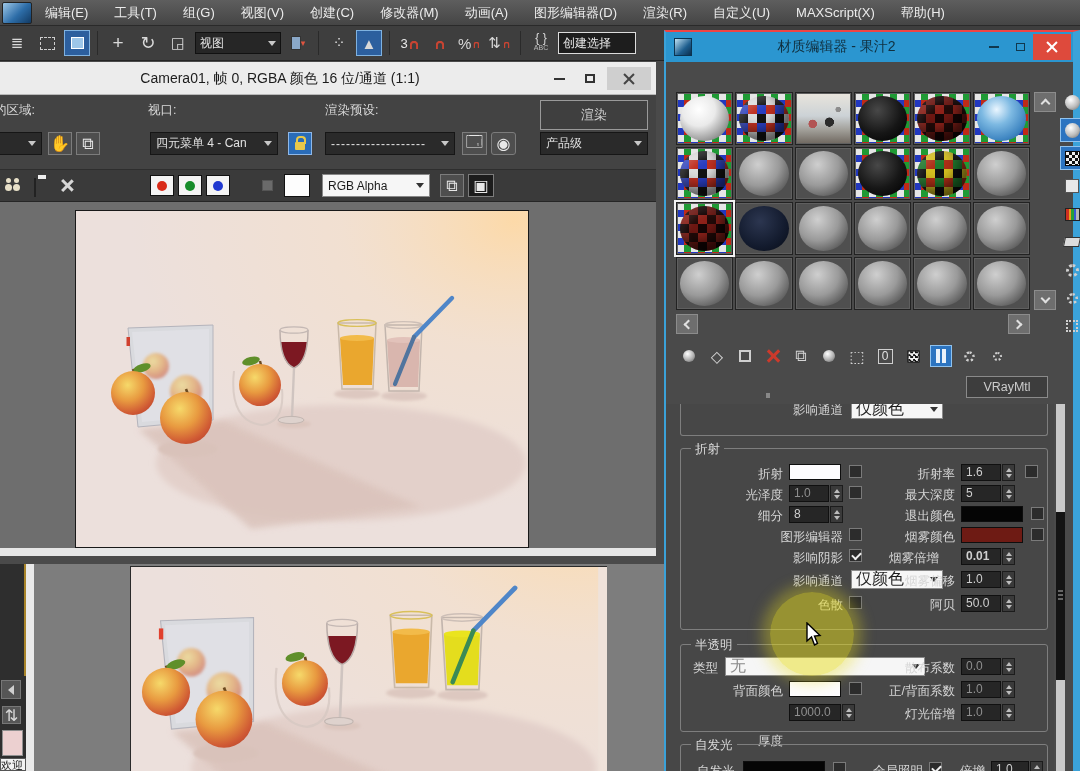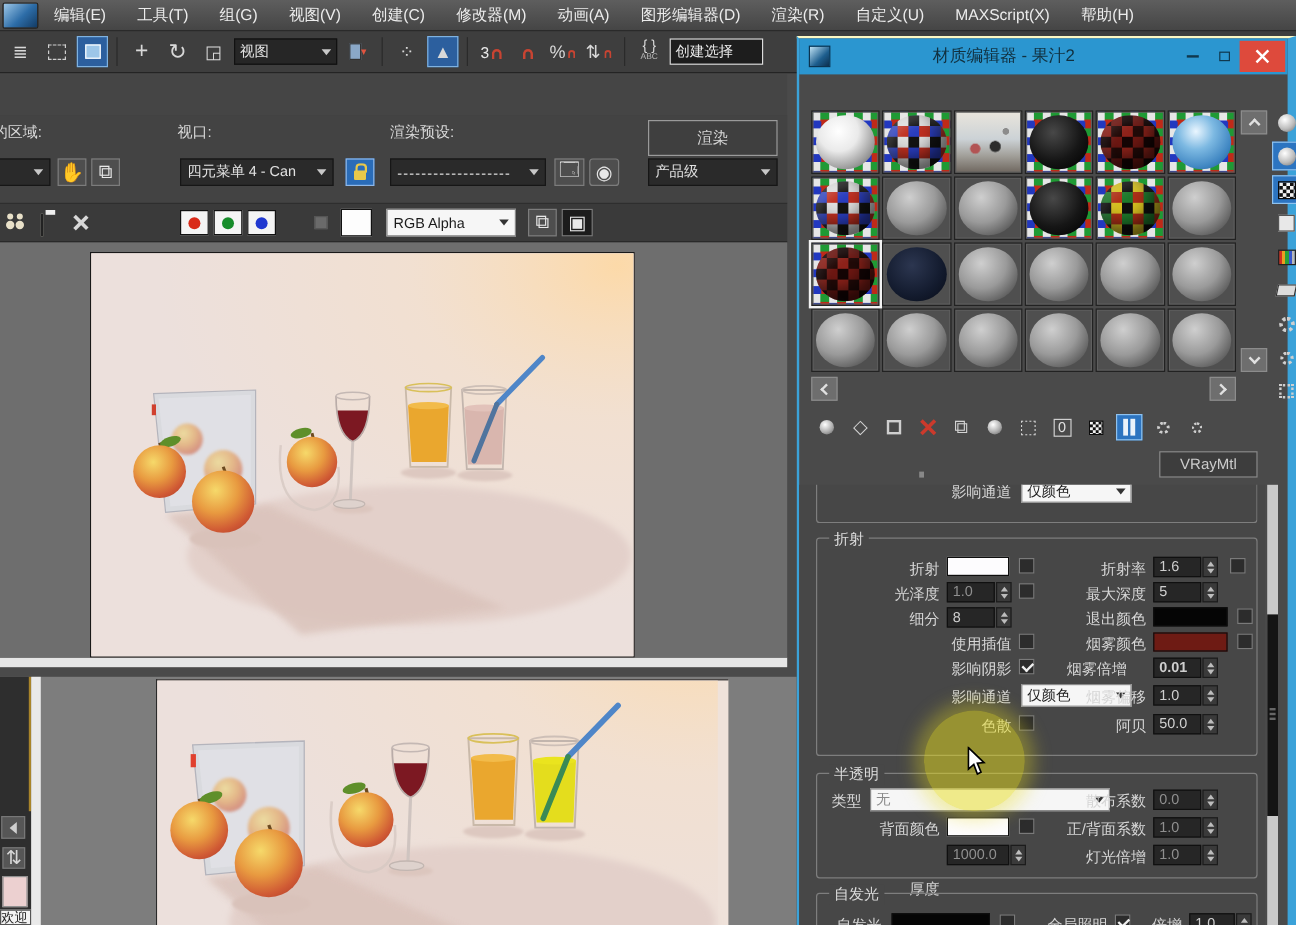--- a/index.html
+++ b/index.html
@@ -98,21 +98,21 @@
     border-right:6px solid #cfcfcf; }
   #pink-swatch { position:absolute; left:2px; top:166px; width:21px; height:26px; background:#ecd0d0; border:1px solid #909090; }
   #welcome-tag { position:absolute; left:0px; top:194px; width:26px; height:13px; background:#f2f2f2;
     color:#222; font-size:11px; line-height:13px; overflow:hidden; white-space:nowrap; border:1px solid #555; }
   #white-strip { left:26px; top:0; width:8px; height:207px; background:#e9e9e9; }
   #bottom-image { left:130px; top:2px; width:477px; height:205px; overflow:hidden;
     border-left:1px solid #2a2a2a; border-top:1px solid #2a2a2a; background:#efe2da; }
 
   
   #me-window { left:664px; top:30px; width:416px; height:741px; background:#4a4a4a;
-    border-left:2px solid #3ba2d9; border-top:2px solid #fef9c3; border-right:7px solid #3ba2d9; z-index:6; }
+    border-left:2px solid #3ba2d9; border-top:2px solid #ef4444; border-right:7px solid #3ba2d9; z-index:6; }
   #me-titlebar { left:0; top:0; width:407px; height:30px; background:#2b96d0; display:flex; align-items:center; }
   #me-appicon { width:18px; height:18px; margin-left:8px;
     background:linear-gradient(135deg,#bfe2f4 0%,#1d5e8e 60%,#0c2f4e 100%); border:1px solid #0b3350; }
   #me-title { flex:1; text-align:center; color:#11303f; font-size:14px; }
   .me-winbtn { width:26px; height:22px; display:flex; align-items:center; justify-content:center; flex:0 0 auto; }
   .me-close { width:38px; height:26px; background:#de4a3c; margin-right:2px; }
   .glyph-close-w::before,.glyph-close-w::after { background:#fff; }
   .glyph-min-b { width:10px; height:2px; background:#10384e; }
   .glyph-max-b { width:9px; height:8px; border:1.5px solid #10384e; }
 
@@ -198,21 +198,21 @@
   .dim { color:#8f8f8f; }
   .spin { position:absolute; width:13px; height:17px; background:#3a3a3a; border:1px solid #1c1c1c;
     display:flex; flex-direction:column; align-items:center; justify-content:center; gap:2px; }
   .spin i { display:block; width:0; height:0; border-left:3.5px solid transparent; border-right:3.5px solid transparent; }
   .spin .su { border-bottom:4px solid #bdbdbd; } .spin .sd { border-top:4px solid #bdbdbd; }
   .cbox { position:absolute; width:13px; height:13px; background:#2c2c2c; border:1px solid #7a7a7a; }
   .cbox.checked::after { content:""; position:absolute; left:2px; top:2px; width:7px; height:4px;
     border-left:2px solid #f0f0f0; border-bottom:2px solid #f0f0f0; transform:rotate(-45deg); }
   .cswatch { position:absolute; height:16px; border:1px solid #0e0e0e; }
   .ddlight { position:absolute; height:19px; background:#f6f6f6; border:1px solid #8a8a8a;
-    color:#1d1d1d; font-size:12px; display:flex; align-items:center; justify-content:space-between; padding:0 4px; }
+    color:#1d1d1d; font-size:16px; display:flex; align-items:center; justify-content:space-between; padding:0 4px; }
 
   
   #me-scroll { left:390px; top:372px; width:9px; height:369px; background:#c9c9c9; }
   #me-scroll .thumb { position:absolute; left:0; top:108px; width:9px; height:168px; background:#141414; }
   #me-scroll .grip { position:absolute; left:2px; top:78px; width:5px; height:1.5px; background:#666;
     box-shadow:0 4px #666, 0 8px #666; }
 
   
   #yellow-highlight { left:770px; top:592px; width:84px; height:84px; border-radius:50%;
     background:rgba(232,222,30,.5); box-shadow:0 0 14px 8px rgba(232,222,30,.35); z-index:9; pointer-events:none; }
@@ -277,20 +277,32 @@
     <div class="tbico">⇅<span class="magnet" style="transform:scale(.55);"></span></div>
     <div class="tb-sep"></div>
     <div class="tbico" style="flex-direction:column;line-height:10px;">
       <span style="font-size:12px;">{ }</span>
       <span style="font-size:7px;color:#bbb;">ABC</span>
     </div>
     <div class="selset-field">创建选择</div>
   </div>
 
   <div id="cam-window" class="abs">
+    <div id="cam-titlebar" class="abs">
+      <div id="cam-title" class="abs">Camera01, 帧 0, RGBA 颜色 16 位/通道 (1:1)</div>
+      <div class="winbtn abs" style="left:545px;">
+          <span class="glyph-min"></span>
+        </div>
+      <div class="winbtn abs" style="left:576px;">
+          <span class="glyph-max"></span>
+        </div>
+      <div class="winbtn abs" style="left:607px;width:44px;background:#cfcfcf;">
+          <span class="glyph-close"></span>
+        </div>
+    </div>
 
     <div id="cam-controls" class="abs">
       <div class="ctl-label abs" style="left:-6px;top:6px;">的区域:</div>
       <div class="fld-dark abs" style="left:-44px;top:36px;width:86px;">
           <span></span>
           <span class="dd-arrow"></span>
         </div>
       <div class="icobtn abs" style="left:48px;top:36px;width:24px;height:23px;">✋</div>
       <div class="icobtn abs" style="left:76px;top:36px;width:24px;height:23px;">⧉</div>
 
@@ -664,21 +676,21 @@
         <span class="plabel r-align" style="left:30px;top:59px;width:72px;">细分</span>
         <div class="pfield" style="left:108px;top:57px;width:40px;">8</div>
         <div class="spin" style="left:149px;top:57px;">
             <i class="su"></i>
             <i class="sd"></i>
           </div>
         <span class="plabel r-align" style="left:200px;top:59px;width:74px;">退出颜色</span>
         <div class="cswatch" style="left:280px;top:57px;width:62px;background:#050505;"></div>
         <div class="cbox" style="left:350px;top:58px;"></div>
 
-        <span class="plabel r-align" style="left:50px;top:80px;width:112px;">使用插值</span>
+        <span class="plabel r-align" style="left:50px;top:80px;width:112px;">图形编辑器</span>
         <div class="cbox" style="left:168px;top:79px;"></div>
         <span class="plabel r-align" style="left:200px;top:80px;width:74px;">烟雾颜色</span>
         <div class="cswatch" style="left:280px;top:78px;width:62px;background:#6e1b14;"></div>
         <div class="cbox" style="left:350px;top:79px;"></div>
 
         <span class="plabel r-align" style="left:50px;top:101px;width:112px;">影响阴影</span>
         <div class="cbox checked" style="left:168px;top:100px;"></div>
         <span class="plabel r-align" style="left:184px;top:101px;width:74px;">烟雾倍增</span>
         <div class="pfield" style="left:280px;top:99px;width:40px;font-weight:bold;">0.01</div>
         <div class="spin" style="left:321px;top:99px;">

